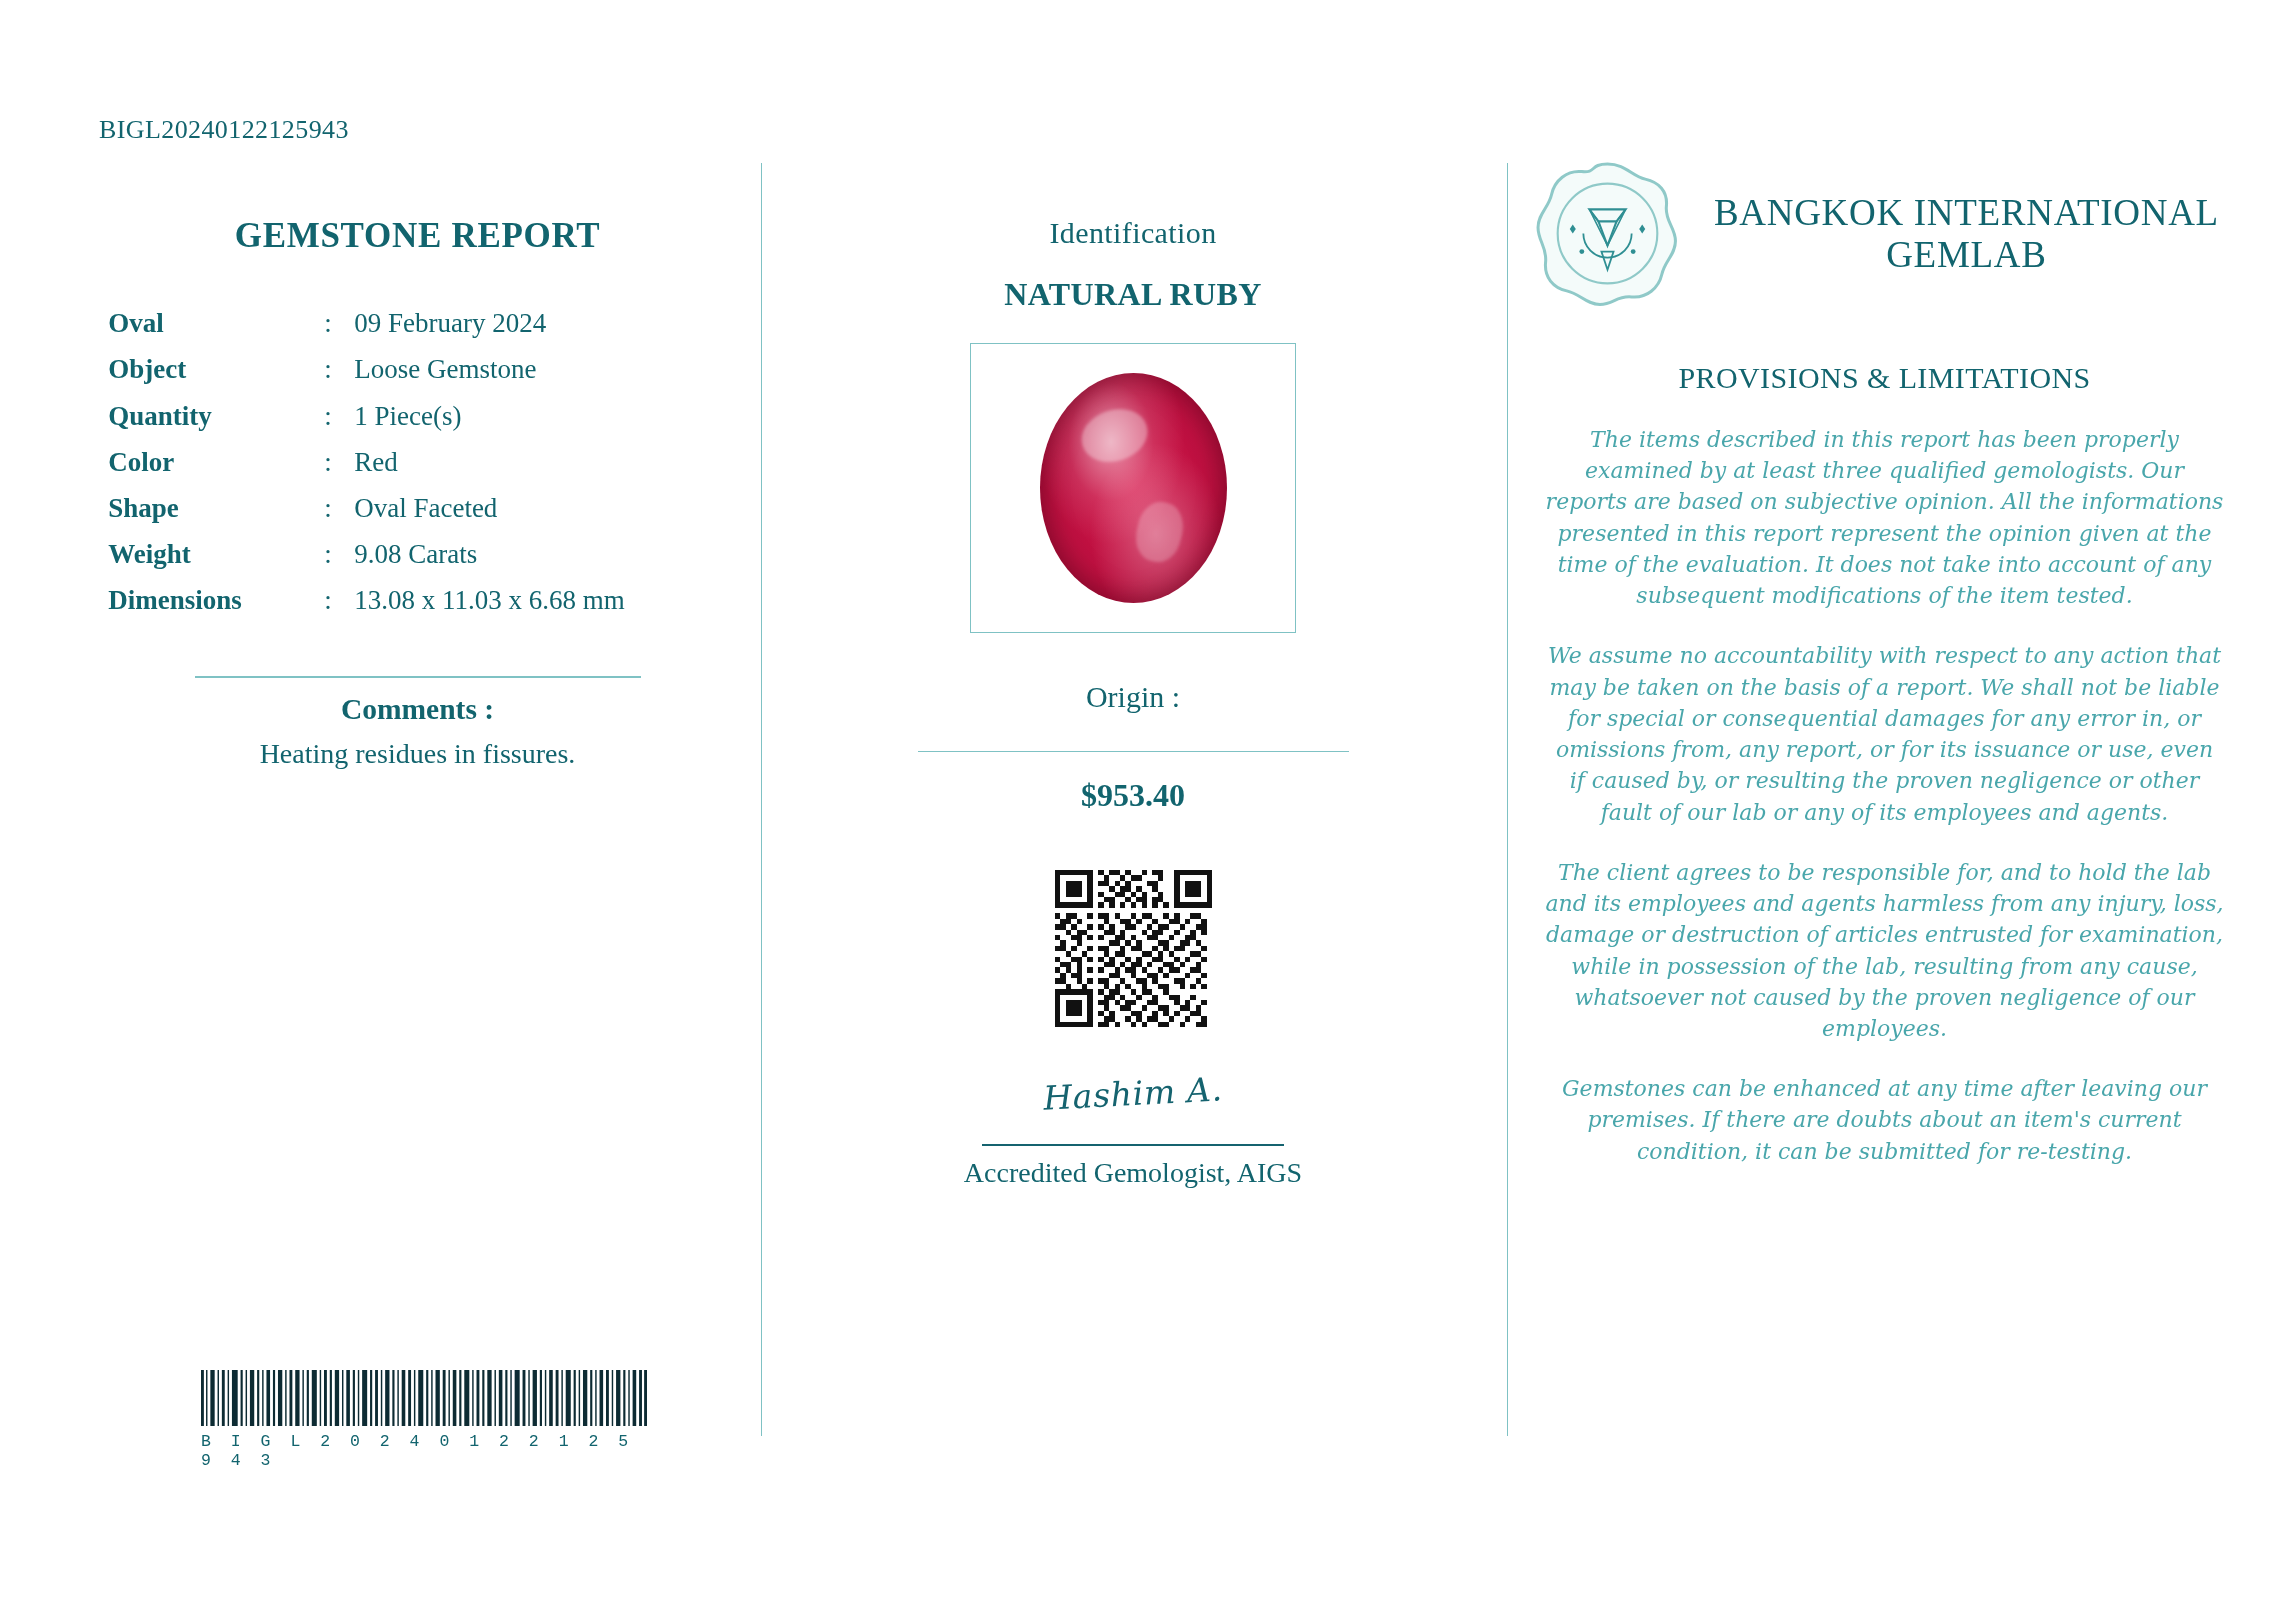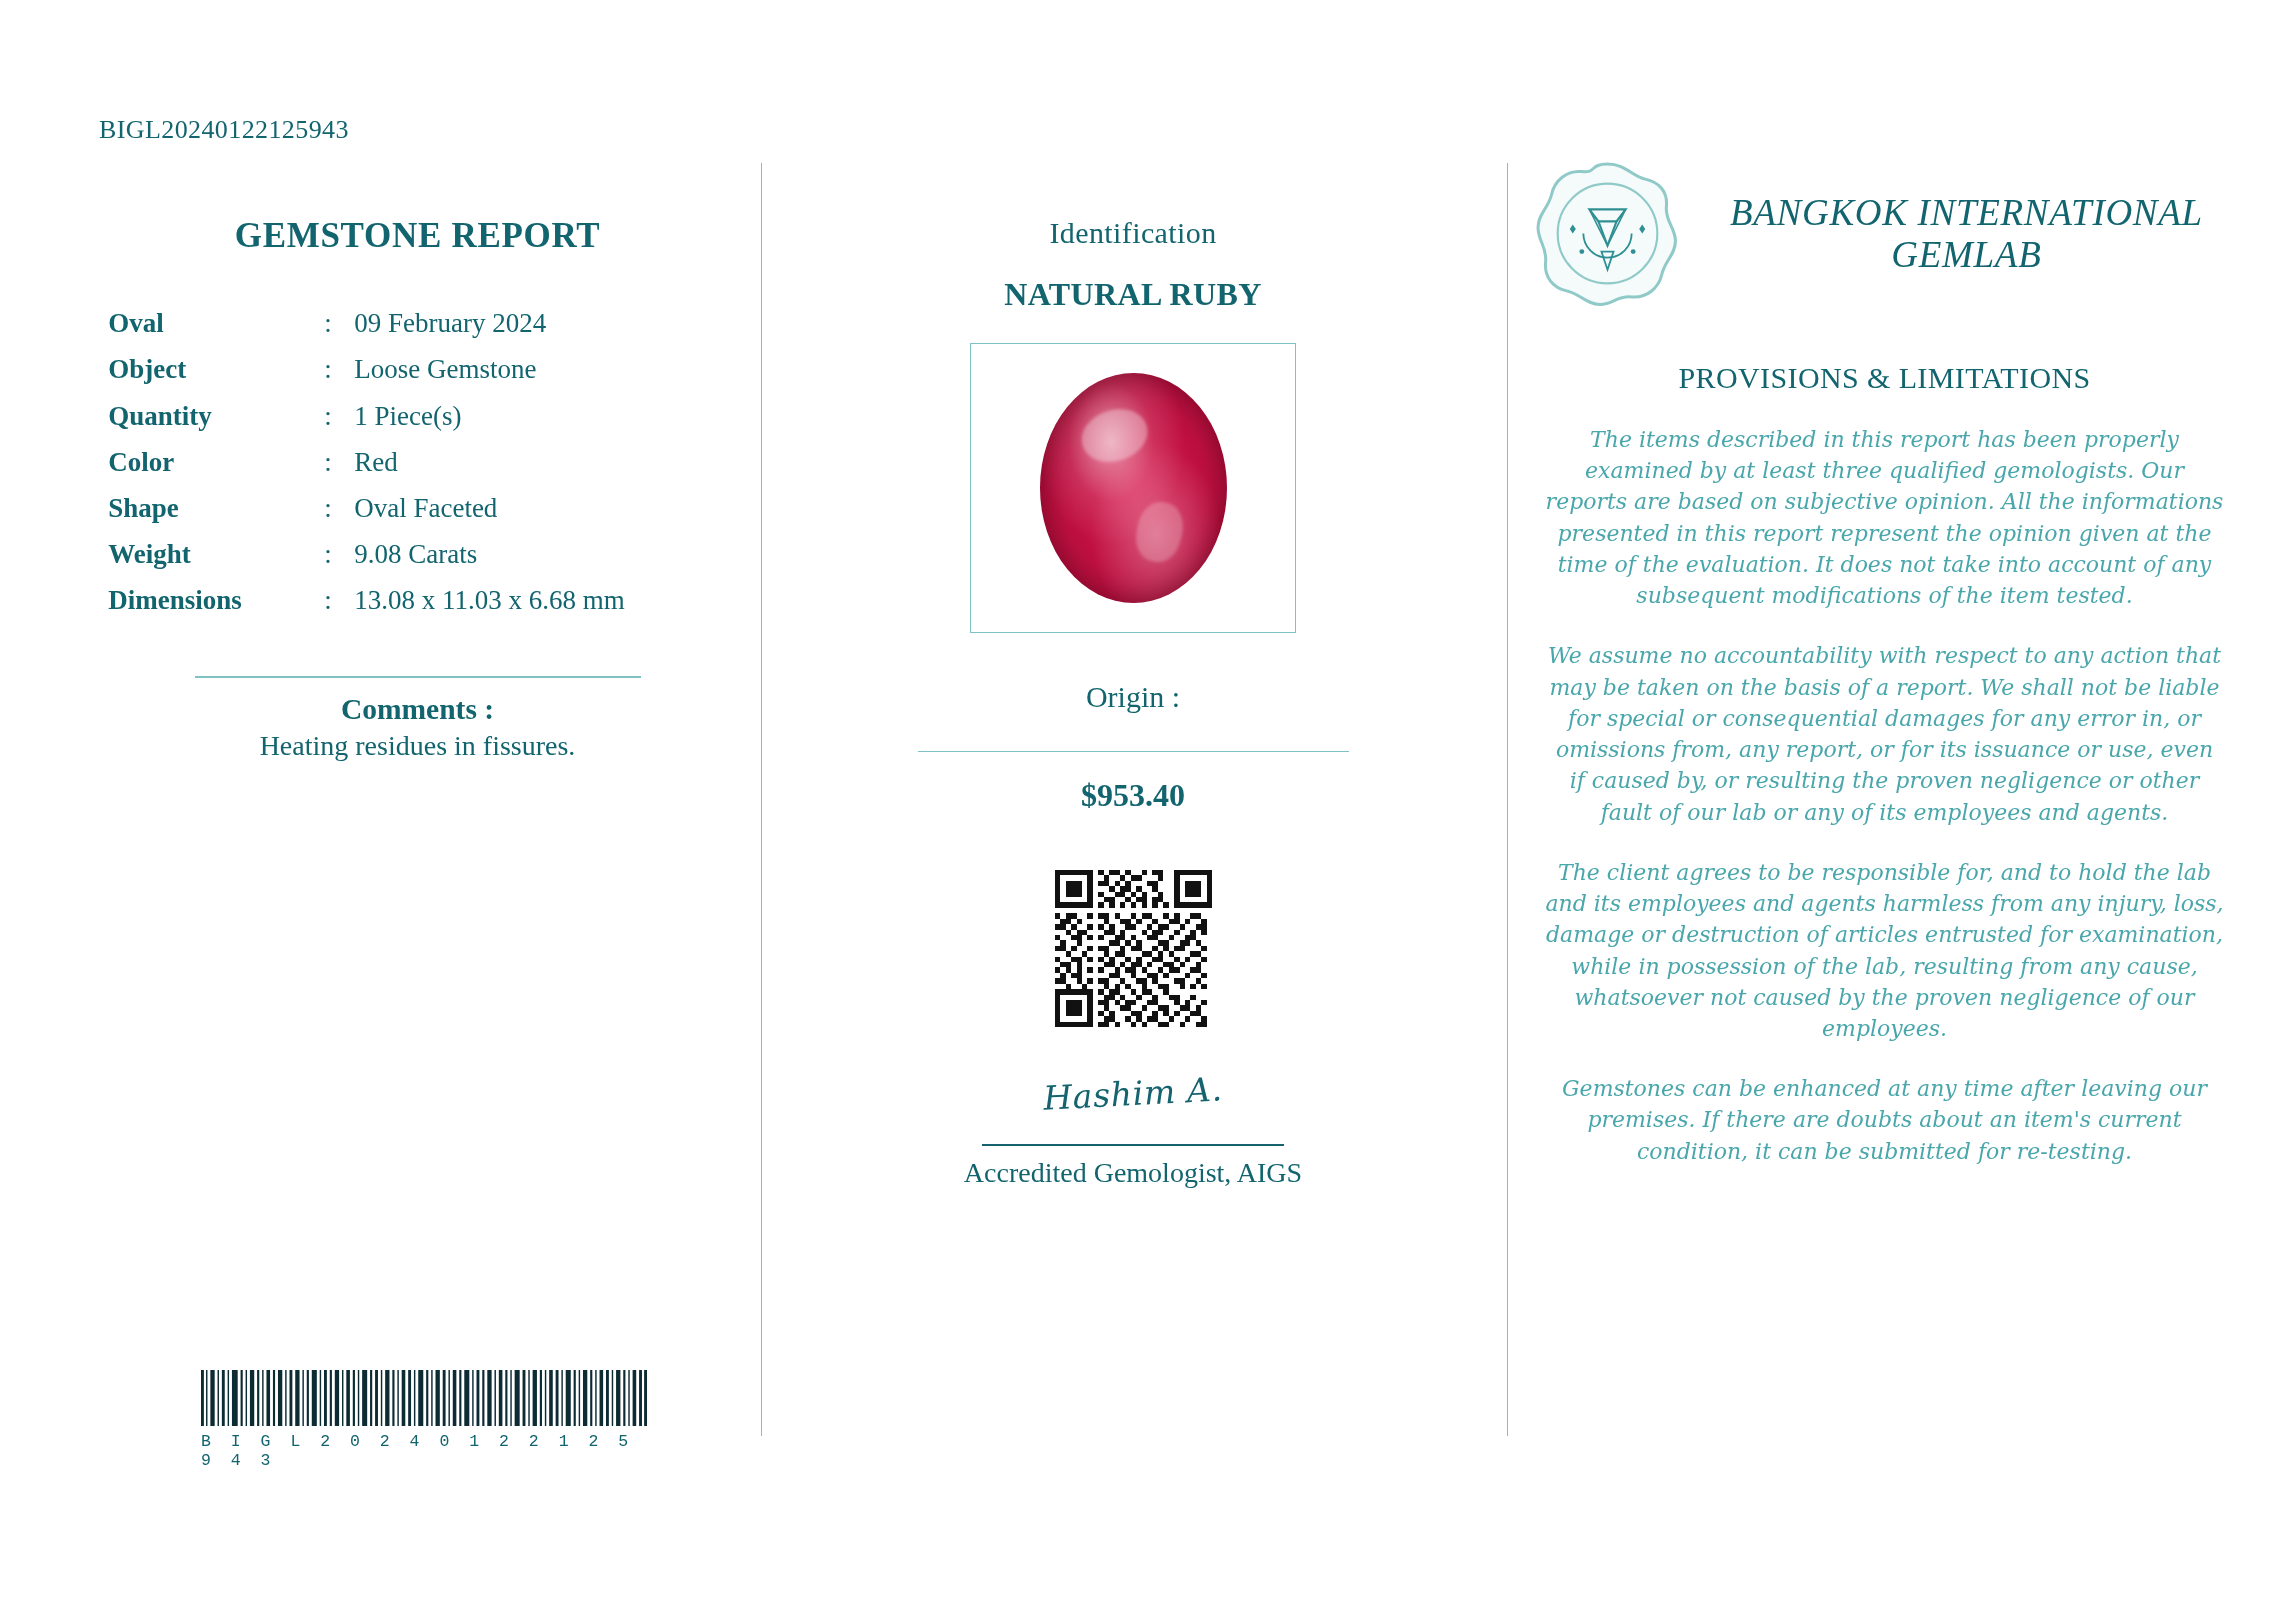--- a/index.html
+++ b/index.html
@@ -79,21 +79,21 @@
   }
   .comments-title {
     text-align: center;
     font-size: 29.5px;
     font-weight: bold;
     margin-top: 15px;
   }
   .comments-text {
     text-align: center;
     font-size: 28px;
-    margin-top: 4px;
+    margin-top: 12px;
   }
 
   
   .barcode-wrap {
     position: absolute;
     left: 201px;
     top: 1370px;
     width: 446px;
     text-align: left;
   }
@@ -235,21 +235,20 @@
     left: 1532px;
     top: 158px;
     width: 705px;
     text-align: center;
   }
   .brand-row {
     display: flex;
     align-items: center;
     justify-content: flex-start;
     gap: 20px;
-    font-style: italic;
   }
   .logo {
     width: 151px;
     height: 151px;
     flex: 0 0 auto;
   }
   .brand-name {
     flex: 1;
     font-size: 37px;
     line-height: 1.12;

